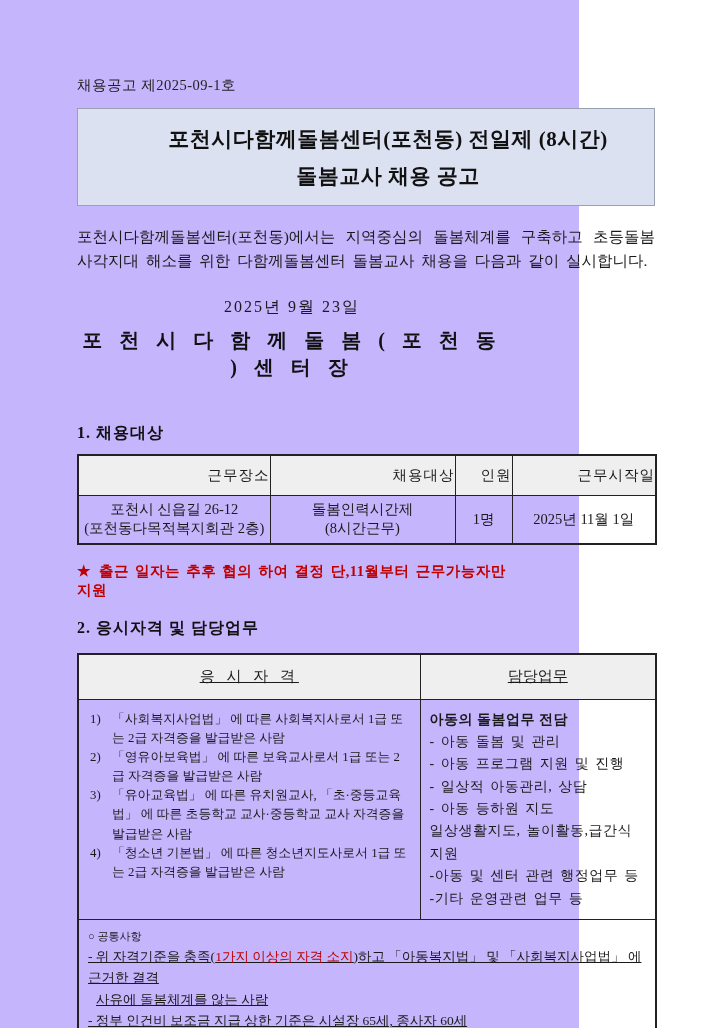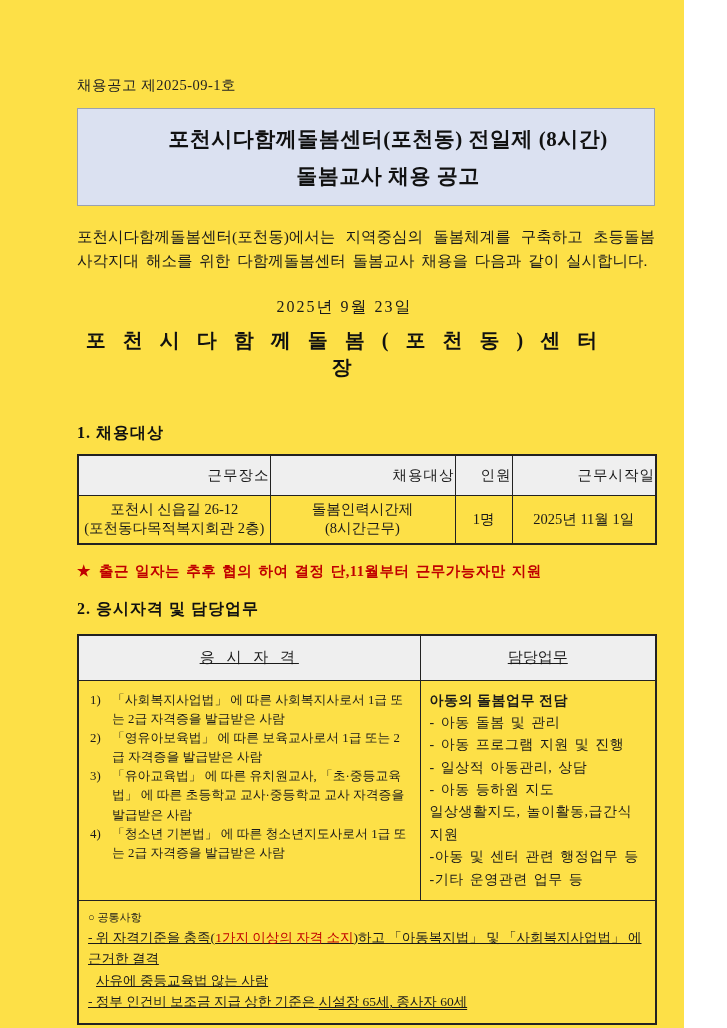--- a/index.html
+++ b/index.html
@@ -5,24 +5,24 @@
   * { margin: 0; padding: 0; box-sizing: border-box; }
   html, body { background: #ffffff; }
   body {
     width: 727px;
     height: 1028px;
     font-family: "Liberation Serif", "DejaVu Serif", serif;
     color: #1a1a1a;
     overflow: hidden;
   }
   .page {
-    width: 684px;
+    width: 579px;
     height: 1028px;
     padding: 76px 72px 0 77px;
-    background: #fde047;
+    background: #c4b5fd;
   }
   .doc-number {
     font-size: 14.5px;
     letter-spacing: 0.5px;
     color: #222;
   }
   .title-box {
     margin-top: 13px;
     width: 578px;
     height: 98px;
@@ -247,20 +247,20 @@
         <div class="duty-line">- 아동 등하원 지도</div>
         <div class="duty-line">일상생활지도, 놀이활동,급간식 지원</div>
         <div class="duty-line">-아동 및 센터 관련 행정업무 등</div>
         <div class="duty-line">-기타 운영관련 업무 등</div>
       </td>
     </tr>
     <tr>
       <td class="common-cell" colspan="2">
         <div class="common-title">○ 공통사항</div>
         <div class="common-line"><span>- 위 자격기준을 충족(</span><span class="red-inline">1가지 이상의 자격 소지</span><span>)하고 「아동복지법」 및 「사회복지사업법」 에 근거한 결격</span></div>
-        <div class="common-line indent2">사유에  중등교육법 않는 사람</div>
+        <div class="common-line indent2">사유에  돌봄체계를 않는 사람</div>
         <div class="common-line"><span>- 정부 인건비 보조금 지급 상한 기준은 </span><span class="underline-inline">시설장 65세,  종사자 60세</span></div>
       </td>
     </tr>
   </tbody>
     </table>
 
 </div>
 
 </body></html>

